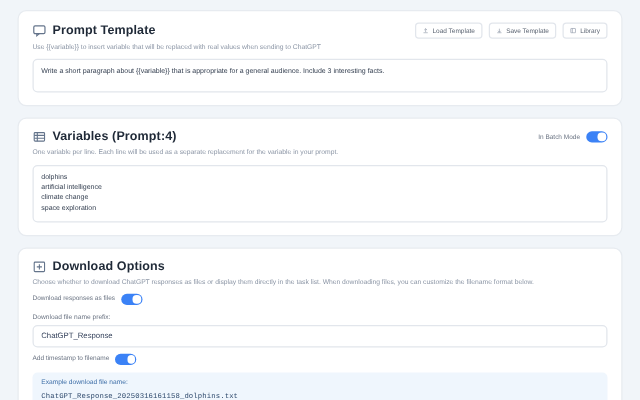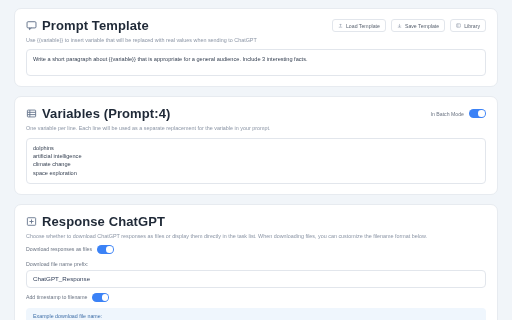--- a/index.html
+++ b/index.html
@@ -20,21 +20,21 @@
   }
 
   .card-head {
     display: flex;
     align-items: center;
     justify-content: space-between;
     margin-bottom: 4px;
   }
   .title-wrap { display: flex; align-items: center; gap: 5px; }
   .sec-title {
-    font-size: 13px;
+    font-size: 10px;
     font-weight: bold;
     color: #1f2937;
     letter-spacing: .1px;
   }
   .sec-icon { width: 11px; height: 11px; display: block; color: #64748b; flex: 0 0 auto; }
   .sec-icon svg { display: block; width: 11px; height: 11px; }
 
   .hint {
     font-size: 5.4px;
     color: #8b95a5;
@@ -194,21 +194,21 @@
 
   <div class="card">
     <div class="card-head">
       <div class="title-wrap">
         <span class="sec-icon">
           <svg viewBox="0 0 16 16" fill="none" stroke="currentColor" stroke-width="1.3">
             <rect x="2" y="2.5" width="12" height="11" rx="1"></rect>
             <path d="M8 5 L8 11 M5 8 L11 8"></path>
           </svg>
         </span>
-        <span class="sec-title">Response ChatGPT</span>
+        <span class="sec-title">Download Options</span>
       </div>
     </div>
     <div class="hint">Choose whether to download ChatGPT responses as files or display them directly in the task list. When downloading files, you can customize the filename format below.</div>
 
     <div class="row-toggle">
       <span class="toggle-label">Download responses as files</span>
       <span class="toggle">
           <span class="knob"></span>
         </span>
     </div>

